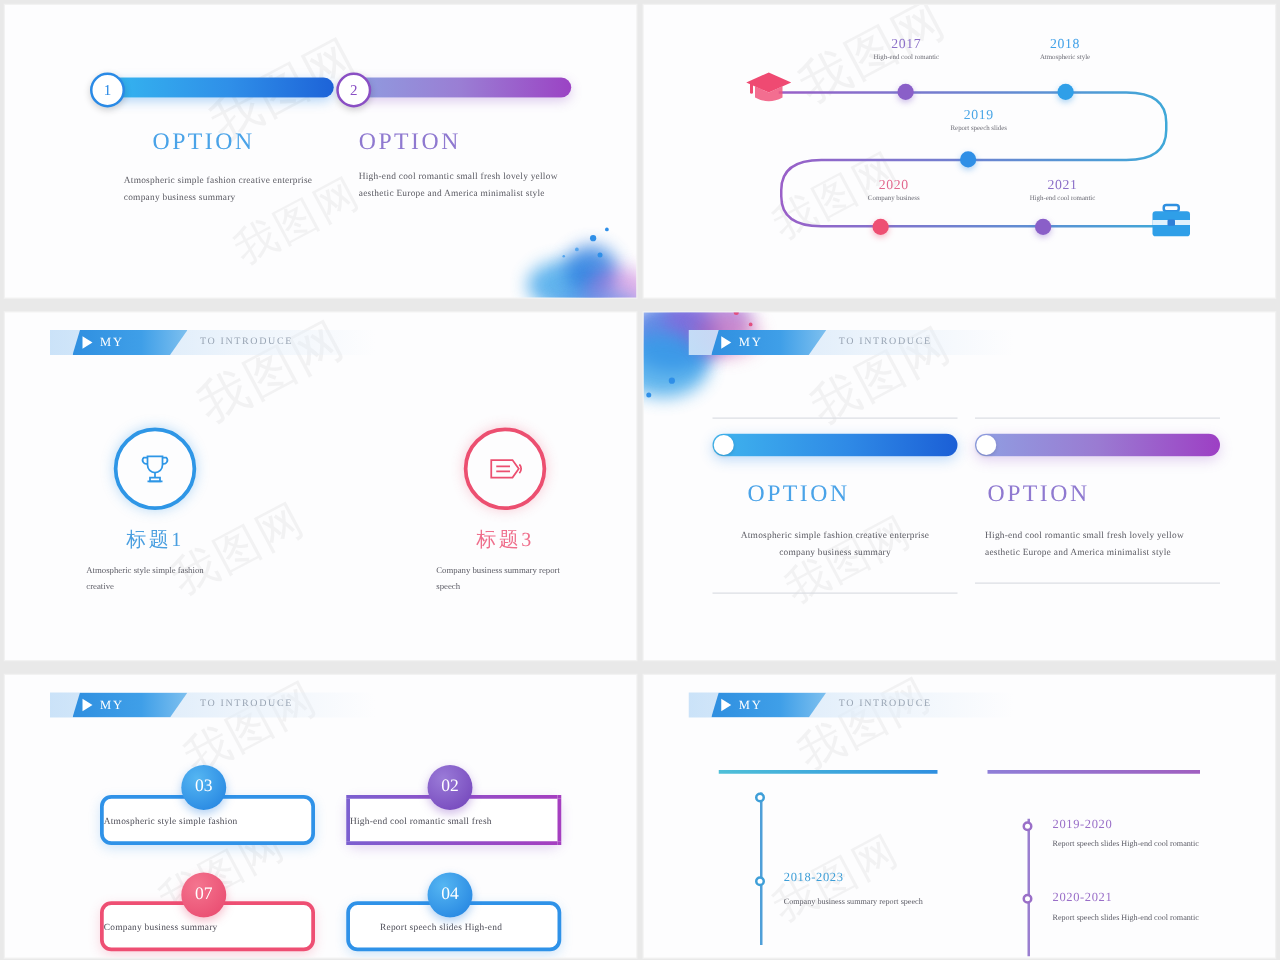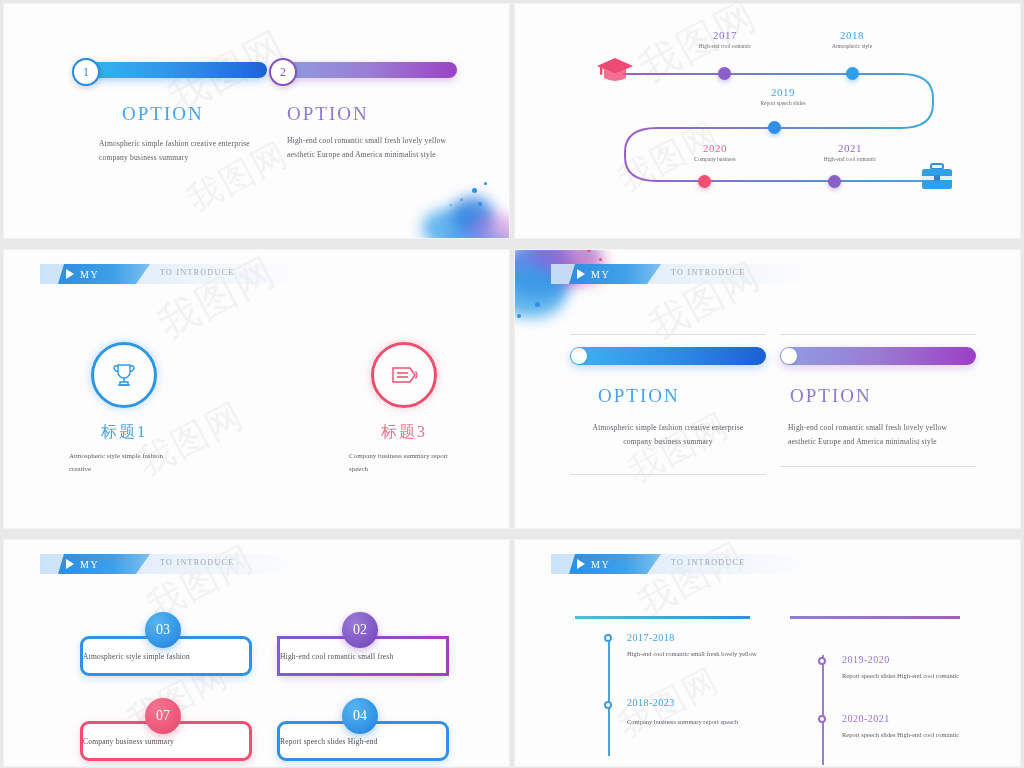--- a/index.html
+++ b/index.html
@@ -363,21 +363,21 @@
     <div class="nbox purple" style="left:273px;top:96px;">
       <span class="txt">High-end cool romantic small fresh</span>
     </div>
     <div class="ncirc purple" style="left:338px;top:72px;">02</div>
 
     <div class="nbox red" style="left:76px;top:181px;">
       <span class="txt">Company business summary</span>
     </div>
     <div class="ncirc red" style="left:141px;top:158px;">07</div>
 
-    <div class="nbox blue" style="left:273px;top:181px;">
+    <div class="nbox blue" style="left:273px;top:181px;padding-left:24px;">
       <span class="txt">Report speech slides High-end</span>
     </div>
     <div class="ncirc blue" style="left:338px;top:158px;">04</div>
   </div>
 
   <div class="slide s6">
     <span class="wm" style="left:120px;top:15px;font-size:36px;">我图网</span>
     <span class="wm" style="left:100px;top:140px;font-size:34px;">我图网</span>
 
     <div class="banner">
@@ -387,24 +387,20 @@
       </div>
       <span class="sub">TO INTRODUCE</span>
     </div>
 
     <div style="position:absolute;left:60px;top:76px;width:175px;height:3px;
                 background:linear-gradient(90deg,#4fc0d8,#2f8fe0);"></div>
     <div class="v-line" style="left:93px;top:94px;height:122px;background:#4f9fd8;"></div>
     <div class="v-node" style="left:89px;top:94px;border:2px solid #3f9fd8;"></div>
     <div class="v-node" style="left:89px;top:161px;border:2px solid #3f9fd8;"></div>
 
-    <div style="position:absolute;left:112px;top:92px;width:130px;">
-      <div class="v-year" style="color:#3f9fd8;">2017-2018</div>
-      <div class="v-body" style="margin-top:5px;">High-end cool romantic small fresh lovely yellow</div>
-    </div>
     <div style="position:absolute;left:112px;top:157px;width:130px;">
       <div class="v-year" style="color:#3f9fd8;">2018-2023</div>
       <div class="v-body" style="margin-top:8px;">Company business summary report speech</div>
     </div>
 
     <div style="position:absolute;left:275px;top:76px;width:170px;height:3px;
                 background:linear-gradient(90deg,#8f7fd8,#a05fc0);"></div>
     <div class="v-line" style="left:307px;top:115px;height:110px;background:#9a7fd0;"></div>
     <div class="v-node" style="left:303px;top:117px;border:2px solid #9a6fc8;"></div>
     <div class="v-node" style="left:303px;top:175px;border:2px solid #9a6fc8;"></div>

